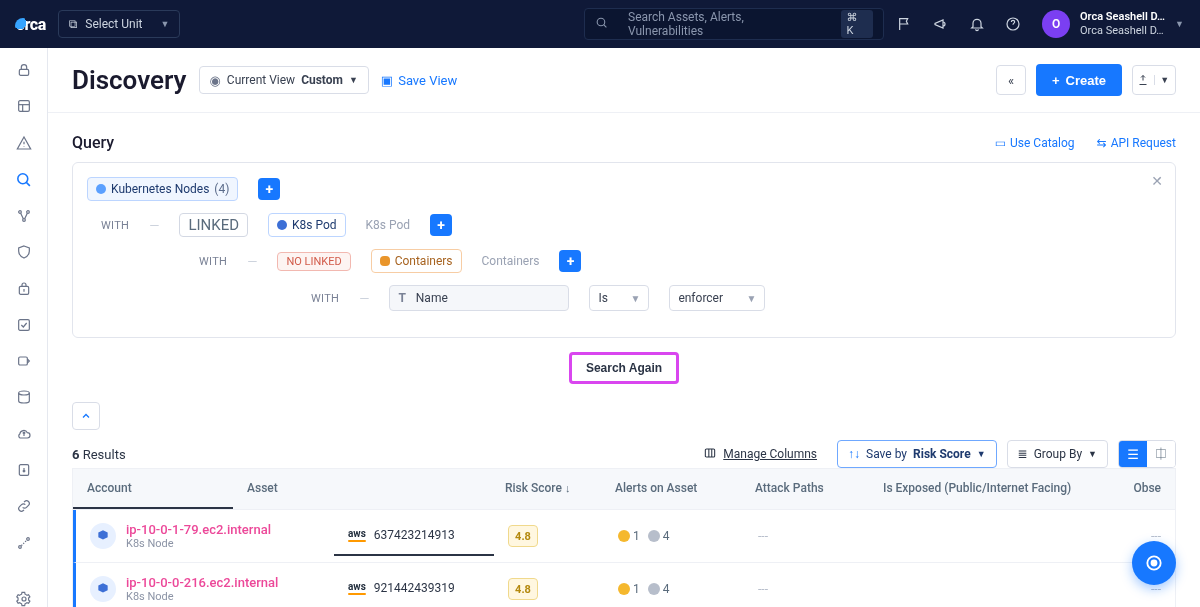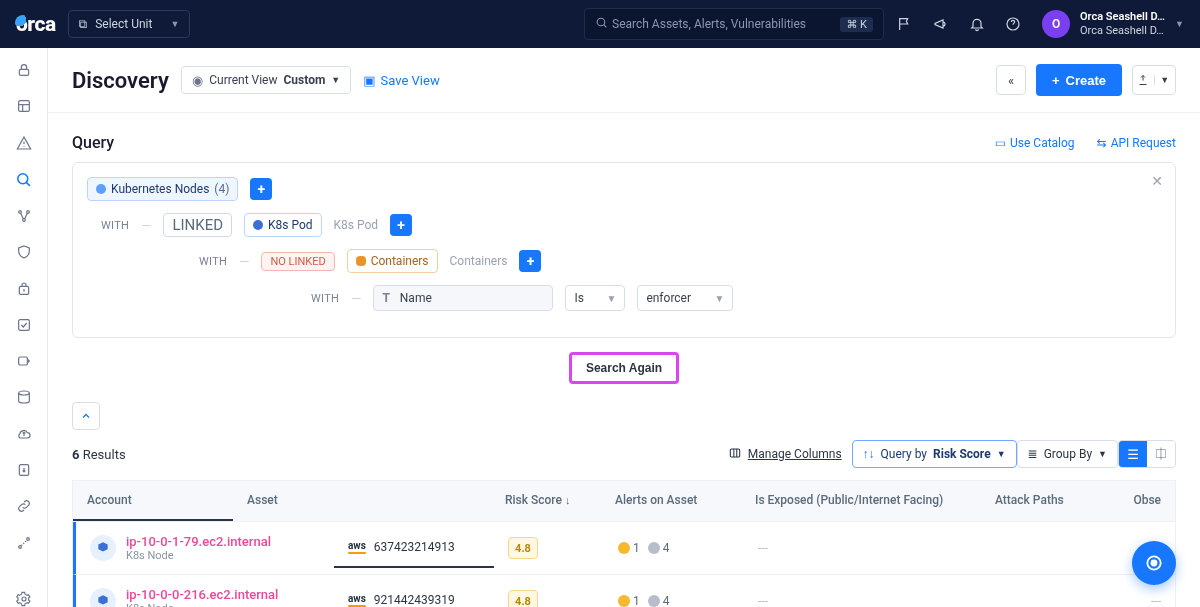--- a/index.html
+++ b/index.html
@@ -1,59 +1,59 @@
 <!DOCTYPE html>
 <html><head>
 <meta charset="utf-8">
 <style>
 * { box-sizing: border-box; margin: 0; padding: 0; }
 body { font-family: -apple-system, BlinkMacSystemFont, "Segoe UI", Roboto, sans-serif; font-size: 13px; color: #1a1a2e; background: #fff; }
 .topbar { background: #0f1938; height: 48px; display: flex; align-items: center; padding: 0 16px; gap: 12px; }
-.logo { font-weight: 800; font-size: 21px; color: #fff; letter-spacing: -0.5px; }
+.logo { font-weight: 800; font-size: 16px; color: #fff; letter-spacing: -0.5px; }
 .logo .oo { position: relative; display: inline-block; }
 .logo .oo::before { content: ''; position: absolute; left: -1px; top: 3px; width: 16px; height: 16px; border-radius: 50%; background: radial-gradient(circle at 30% 30%, #37a4ff 40%, transparent 41%); }
 .unit-select { border: 1px solid #2a3a5a; background: transparent; color: #cdd5e0; height: 28px; padding: 0 10px; display: flex; align-items: center; gap: 8px; border-radius: 4px; font-size: 12px; }
 .spacer { flex: 1; }
-.topsearch { background: #0b1530; border: 1px solid #1e2d4f; height: 32px; width: 300px; display: flex; align-items: center; gap: 4px; padding: 0 10px; border-radius: 4px; color: #8a96ad; font-size: 12px; }
+.topsearch { background: #0b1530; border: 1px solid #1e2d4f; height: 32px; width: 300px; display: flex; align-items: center; gap: 20px; padding: 0 10px; border-radius: 4px; color: #8a96ad; font-size: 12px; }
 .topsearch .kbd { background: #1e2d4f; color: #cdd5e0; padding: 1px 6px; border-radius: 3px; font-size: 11px; margin-left: auto; }
 .topicons { display: flex; align-items: center; gap: 18px; color: #cdd5e0; font-size: 16px; }
 .topicons .ico { width: 18px; height: 18px; display: flex; align-items: center; justify-content: center; }
 .userbox { display: flex; align-items: center; gap: 10px; margin-left: 8px; }
 .avatar { width: 28px; height: 28px; border-radius: 50%; background: #7b3ff2; color: #fff; font-size: 12px; font-weight: 600; display: flex; align-items: center; justify-content: center; }
 .userlabels { color: #cdd5e0; font-size: 11px; line-height: 1.3; }
 .userlabels .l1 { font-weight: 600; color: #fff; }
 
 .shell { display: flex; height: calc(100vh - 48px); }
 .siderail { width: 48px; border-right: 1px solid #e5e8ef; display: flex; flex-direction: column; align-items: center; padding-top: 14px; gap: 20px; color: #6b7489; }
 .siderail .it { width: 20px; height: 20px; display: flex; align-items: center; justify-content: center; font-size: 16px; }
 .siderail .it.active { color: #1778ff; }
 .siderail .spacer-v { flex: 1; }
 
 .main { flex: 1; overflow: auto; }
 .pagehead { display: flex; align-items: center; padding: 16px 24px; border-bottom: 1px solid #eef0f5; gap: 12px; }
-.pagetitle { font-size: 22px; font-weight: 600; }
+.pagetitle { font-size: 26px; font-weight: 600; }
 .viewchip { border: 1px solid #d9dde7; border-radius: 4px; height: 28px; display: flex; align-items: center; padding: 0 10px; gap: 6px; font-size: 12px; color: #394151; }
 .viewchip .eye { font-size: 13px; color: #6b7489; }
 .saveview { color: #1778ff; font-size: 13px; display: flex; align-items: center; gap: 5px; }
 .headright { margin-left: auto; display: flex; align-items: center; gap: 10px; }
 .iconbtn { width: 30px; height: 30px; border: 1px solid #d9dde7; border-radius: 4px; display: flex; align-items: center; justify-content: center; background: #fff; color: #394151; font-size: 13px; }
 .iconbtn.split { width: 44px; display: flex; }
 .iconbtn.split .half { flex: 1; display: flex; align-items: center; justify-content: center; }
 .iconbtn.split .half + .half { border-left: 1px solid #d9dde7; }
 .createbtn { background: #1778ff; color: #fff; border: none; border-radius: 4px; height: 32px; padding: 0 16px; font-weight: 600; font-size: 13px; display: flex; align-items: center; gap: 6px; }
 
 .content { padding: 20px 24px; }
 .qhead { display: flex; align-items: center; margin-bottom: 10px; }
 .qtitle { font-size: 16px; font-weight: 500; }
 .qlinks { margin-left: auto; display: flex; gap: 22px; font-size: 12px; }
 .qlinks a { color: #1778ff; text-decoration: none; display: flex; align-items: center; gap: 4px; }
 
 .querybox { border: 1px solid #e2e5ed; border-radius: 6px; padding: 14px; position: relative; }
 .qclose { position: absolute; right: 12px; top: 10px; color: #9aa2b3; font-size: 14px; }
-.qrow { display: flex; align-items: center; gap: 12px; margin-bottom: 12px; }
+.qrow { display: flex; align-items: center; gap: 20px; margin-bottom: 12px; }
 .qrow.r2 { margin-left: 14px; }
 .qrow.r3 { margin-left: 112px; }
 .qrow.r4 { margin-left: 224px; }
 .chip { display: inline-flex; align-items: center; gap: 5px; height: 24px; padding: 0 8px; border-radius: 4px; font-size: 12px; }
 .chip-main { border: 1px solid #bcd5ff; background: #f0f6ff; color: #1e3a6e; }
 .chip-main .dot { width: 10px; height: 10px; border-radius: 50%; background: #5ba0ff; }
 .chip-count { color: #5a6b8a; }
 .plus { width: 22px; height: 22px; background: #1778ff; color: #fff; border-radius: 4px; display: flex; align-items: center; justify-content: center; font-size: 14px; font-weight: 700; }
 .withlabel { font-size: 11px; color: #7a8296; letter-spacing: 0.3px; }
 .linked { border: 1px solid #d3d8e3; border-radius: 4px; padding: 2px 8px; font-size: 15px; color: #5a6b7c; }
@@ -67,21 +67,21 @@
 .qselect.wide { width: 180px; }
 .qselect.mid { width: 96px; justify-content: space-between; }
 .qselect .caret { color: #9aa2b3; font-size: 10px; margin-left: auto; }
 .qname { background: #f5f7fa; }
 
 .searchagain { display: flex; justify-content: center; margin: 14px 0 18px; }
 .searchagain button { border: 3px solid #d946ef; background: #fff; border-radius: 4px; padding: 6px 14px; font-size: 12px; font-weight: 600; color: #2b3445; }
 
 .collapser { width: 28px; height: 28px; border: 1px solid #d9dde7; border-radius: 4px; display: flex; align-items: center; justify-content: center; color: #1778ff; margin-bottom: 10px; }
 
-.resultsbar { display: flex; align-items: center; margin-bottom: 12px; }
+.resultsbar { display: flex; align-items: center; gap: 10px;}
 .rescount { font-size: 13px; color: #2b3445; }
 .resultsbar .spacer2 { flex: 1; }
 .rbtn { border: 1px solid #d9dde7; border-radius: 4px; height: 28px; padding: 0 10px; display: flex; align-items: center; gap: 6px; font-size: 12px; background: #fff; color: #2b3445; }
 .rbtn.noborder { border: none; text-decoration: underline; }
 .sortbtn { border: 1px solid #6fa8ff; color: #1e3a6e; }
 .sortbtn .strong { font-weight: 700; }
 .viewtoggle { display: flex; border: 1px solid #d9dde7; border-radius: 4px; overflow: hidden; }
 .viewtoggle .v { width: 28px; height: 26px; display: flex; align-items: center; justify-content: center; background: #fff; color: #5a6b7c; }
 .viewtoggle .v.active { background: #1778ff; color: #fff; }
 
@@ -388,43 +388,43 @@
         <div class="rbtn noborder">
           <span><svg width="14" height="14" viewBox="0 0 24 24" fill="none" stroke="currentColor" stroke-width="1.8">
                 <rect x="4" y="5" width="16" height="14" rx="2"></rect>
                 <line x1="10" y1="5" x2="10" y2="19"></line>
                 <line x1="15" y1="5" x2="15" y2="19"></line>
               </svg></span>
           <span>Manage Columns</span>
         </div>
         <div class="rbtn sortbtn">
           <span style="color:#1778ff">↑↓</span>
-          <span>Query by</span>
+          <span>Save by</span>
           <span class="strong">Risk Score</span>
           <span style="font-size:9px">▼</span>
         </div>
         <div class="rbtn">
           <span>≣</span>
           <span>Group By</span>
           <span style="font-size:9px">▼</span>
         </div>
         <div class="viewtoggle">
           <div class="v active">☰</div>
           <div class="v">⎅</div>
         </div>
       </div>
 
       <div class="table">
         <div class="thead">
           <div class="th c-acct">Account</div>
           <div class="th c-asset">Asset</div>
           <div class="th c-risk"><span>Risk Score</span> <span class="sortarrow">↓</span></div>
           <div class="th c-alerts">Alerts on Asset</div>
+          <div class="th c-attack">Attack Paths</div>
           <div class="th c-exposed">Is Exposed (Public/Internet Facing)</div>
-          <div class="th c-attack">Attack Paths</div>
           <div class="th c-obs">Obse</div>
         </div>
         <div class="tbody" id="tbody">
             <div class="row">
               <div class="td c-asset">
                 <div class="asset-cell">
     <div class="asset-ico">
                     <svg viewBox="0 0 24 24" fill="#3c6fd6">
                       <path d="M12 2l8 4v8l-8 4-8-4V6l8-4z"></path>
                     </svg>

